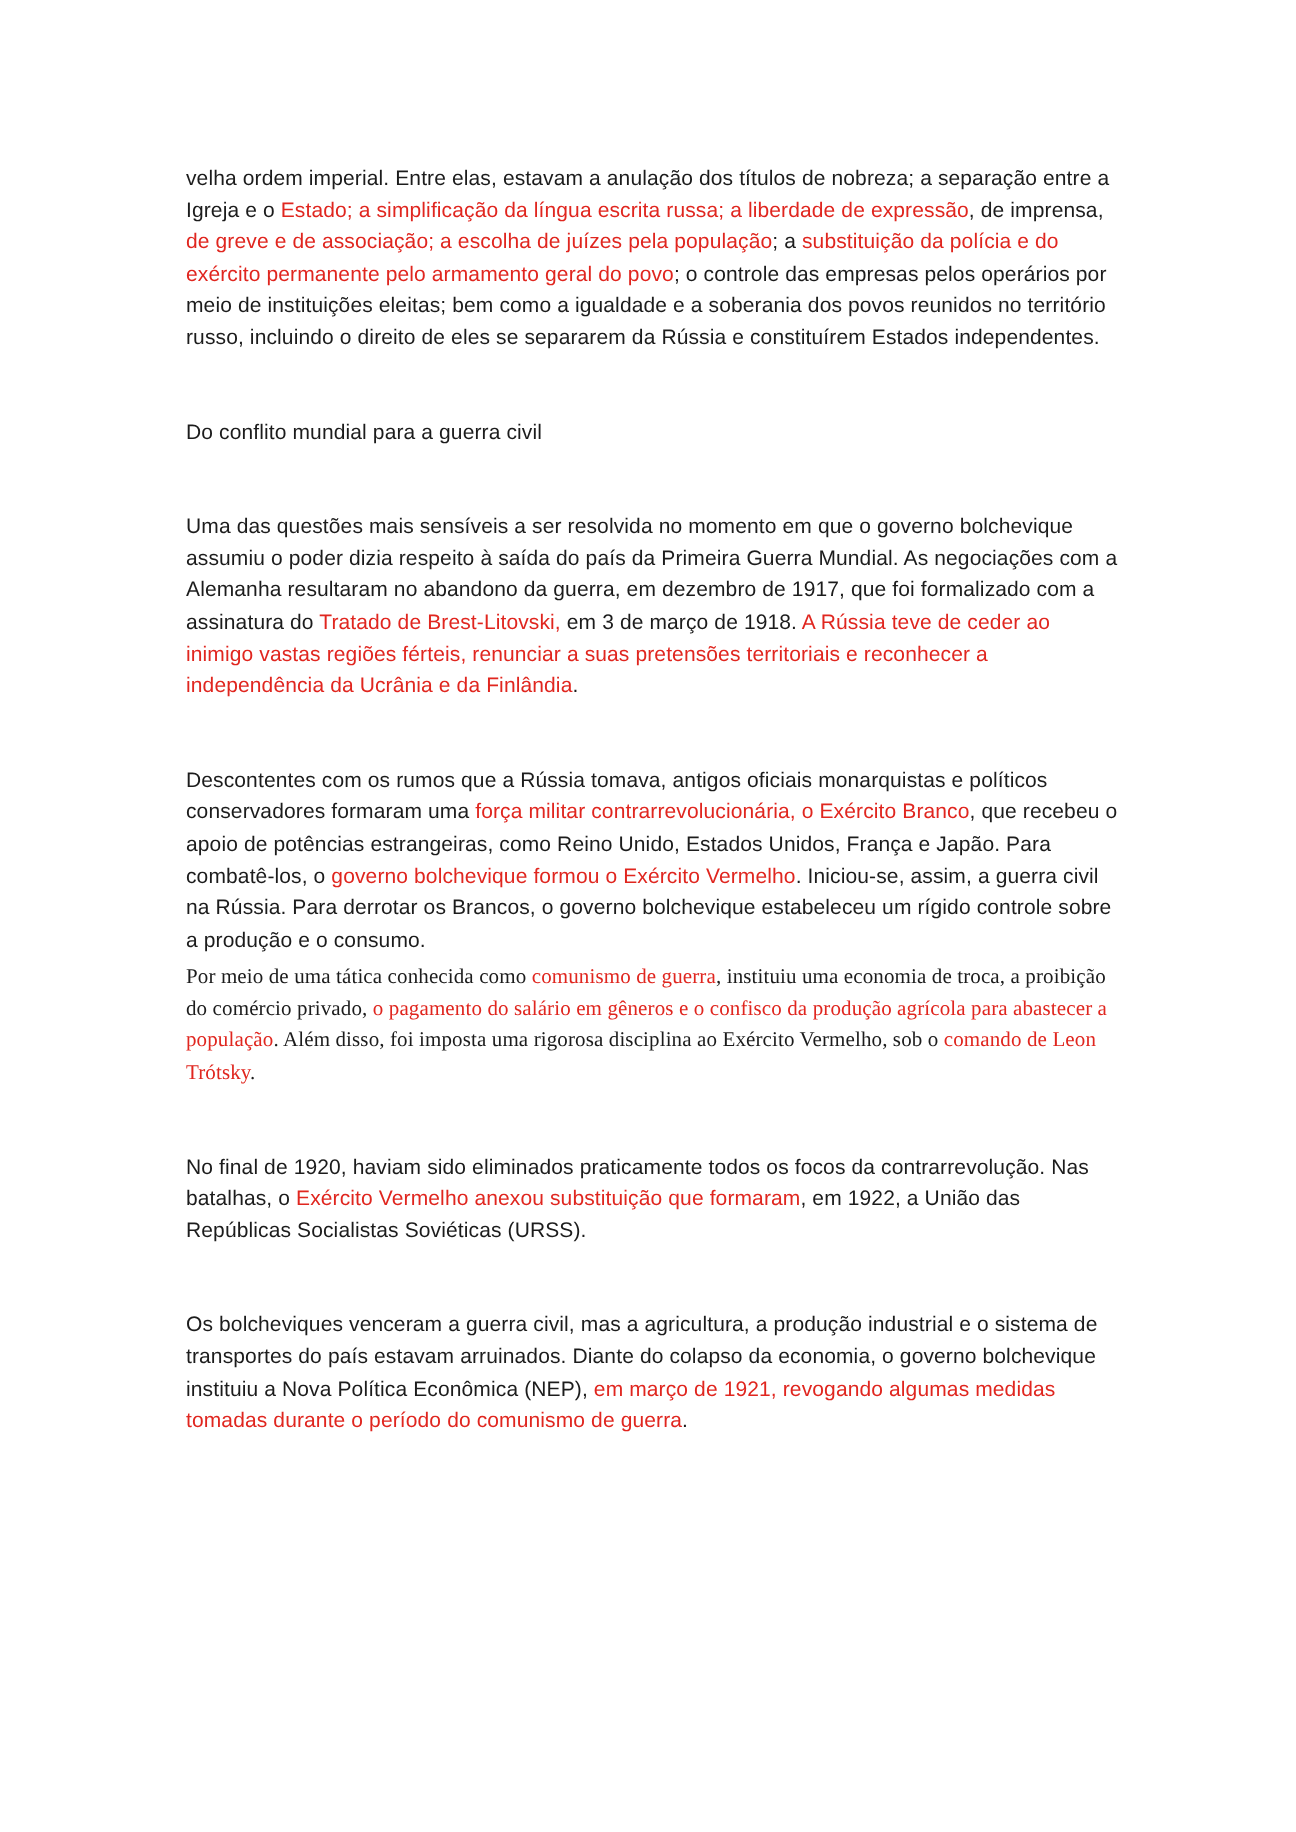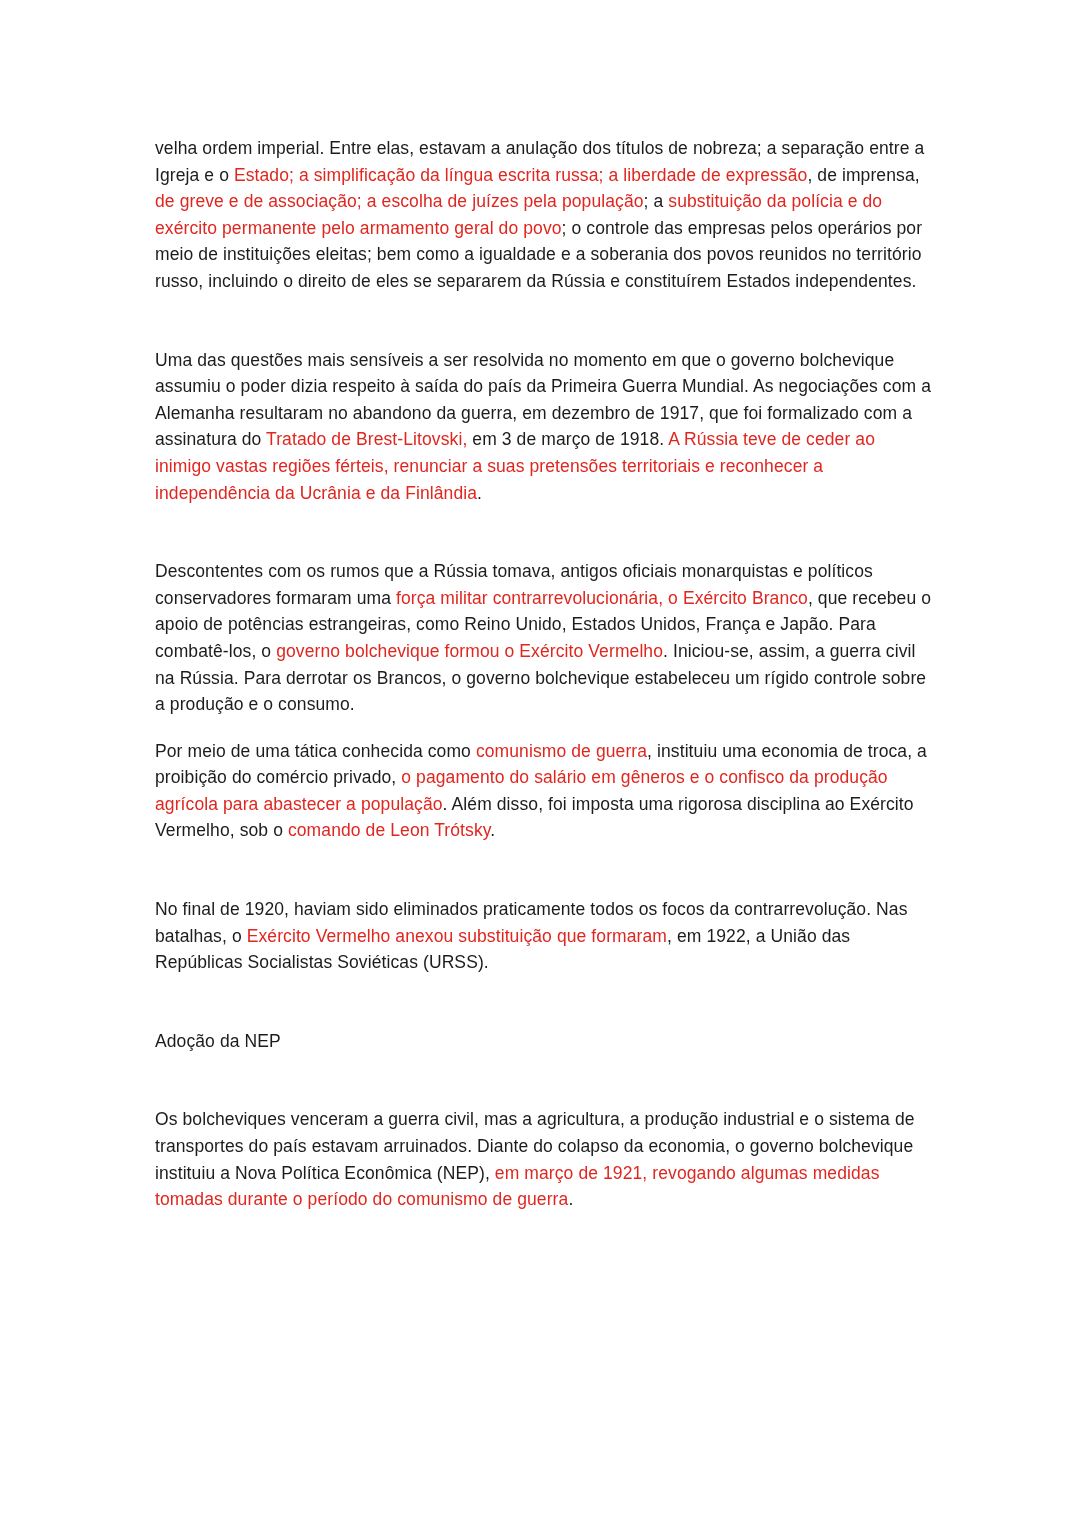--- a/index.html
+++ b/index.html
@@ -25,33 +25,33 @@
     margin: 52px 0 0 0;
     font-size: 17.5px;
     line-height: 26.6px;
     font-weight: 400;
     color: var(--body-text, #1c1c1c);
     max-width: 778px;
     text-align: left;
     letter-spacing: 0.1px;
   }
   .block:first-child { margin-top: 0; }
-  .block.tight { margin-top: 20px; }
+  .block.tight { margin-top: 4px; font-family: Liberation Serif, serif; }
   h2.block {
     
     font-size: 17.5px;
     font-weight: 400;
   }
   .run.black { color: var(--body-text, #1c1c1c); }
   .run.red { color: var(--highlight, #e0261f); }
 </style>
 </head>
 <body>
 
 <div class="page">
     <p class="block"><span class="run black">velha ordem imperial. Entre elas, estavam a anulação dos títulos de nobreza; a separação entre a Igreja e o </span><span class="run red">Estado; a simplificação da língua escrita russa; a liberdade de expressão</span><span class="run black">, de imprensa, </span><span class="run red">de greve e de associação; a escolha de juízes pela população</span><span class="run black">; a </span><span class="run red">substituição da polícia e do exército permanente pelo armamento geral do povo</span><span class="run black">; o controle das empresas pelos operários por meio de instituições eleitas; bem como a igualdade e a soberania dos povos reunidos no território russo, incluindo o direito de eles se separarem da Rússia e constituírem Estados independentes.</span></p>
+    <h2 class="block"><span class="run black">Do conflito mundial para a guerra civil</span></h2>
     <p class="block"><span class="run black">Uma das questões mais sensíveis a ser resolvida no momento em que o governo bolchevique assumiu o poder dizia respeito à saída do país da Primeira Guerra Mundial. As negociações com a Alemanha resultaram no abandono da guerra, em dezembro de 1917, que foi formalizado com a assinatura do </span><span class="run red">Tratado de Brest-Litovski,</span><span class="run black"> em 3 de março de 1918. </span><span class="run red">A Rússia teve de ceder ao inimigo vastas regiões férteis, renunciar a suas pretensões territoriais e reconhecer a independência da Ucrânia e da Finlândia</span><span class="run black">.</span></p>
     <p class="block"><span class="run black">Descontentes com os rumos que a Rússia tomava, antigos oficiais monarquistas e políticos conservadores formaram uma </span><span class="run red">força militar contrarrevolucionária, o Exército Branco</span><span class="run black">, que recebeu o apoio de potências estrangeiras, como Reino Unido, Estados Unidos, França e Japão. Para combatê-los, o </span><span class="run red">governo bolchevique formou o Exército Vermelho</span><span class="run black">. Iniciou-se, assim, a guerra civil na Rússia. Para derrotar os Brancos, o governo bolchevique estabeleceu um rígido controle sobre a produção e o consumo.</span></p>
     <p class="block tight"><span class="run black">Por meio de uma tática conhecida como </span><span class="run red">comunismo de guerra</span><span class="run black">, instituiu uma economia de troca, a proibição do comércio privado, </span><span class="run red">o pagamento do salário em gêneros e o confisco da produção agrícola para abastecer a população</span><span class="run black">. Além disso, foi imposta uma rigorosa disciplina ao Exército Vermelho, sob o </span><span class="run red">comando de Leon Trótsky</span><span class="run black">.</span></p>
     <p class="block"><span class="run black">No final de 1920, haviam sido eliminados praticamente todos os focos da contrarrevolução. Nas batalhas, o </span><span class="run red">Exército Vermelho anexou substituição que formaram</span><span class="run black">, em 1922, a União das Repúblicas Socialistas Soviéticas (URSS).</span></p>
-    <h2 class="block"><span class="run black">Adoção da NEP</span></h2>
     <p class="block"><span class="run black">Os bolcheviques venceram a guerra civil, mas a agricultura, a produção industrial e o sistema de transportes do país estavam arruinados. Diante do colapso da economia, o governo bolchevique instituiu a Nova Política Econômica (NEP), </span><span class="run red">em março de 1921, revogando algumas medidas tomadas durante o período do comunismo de guerra</span><span class="run black">.</span></p>
   </div>
 
 </body></html>

